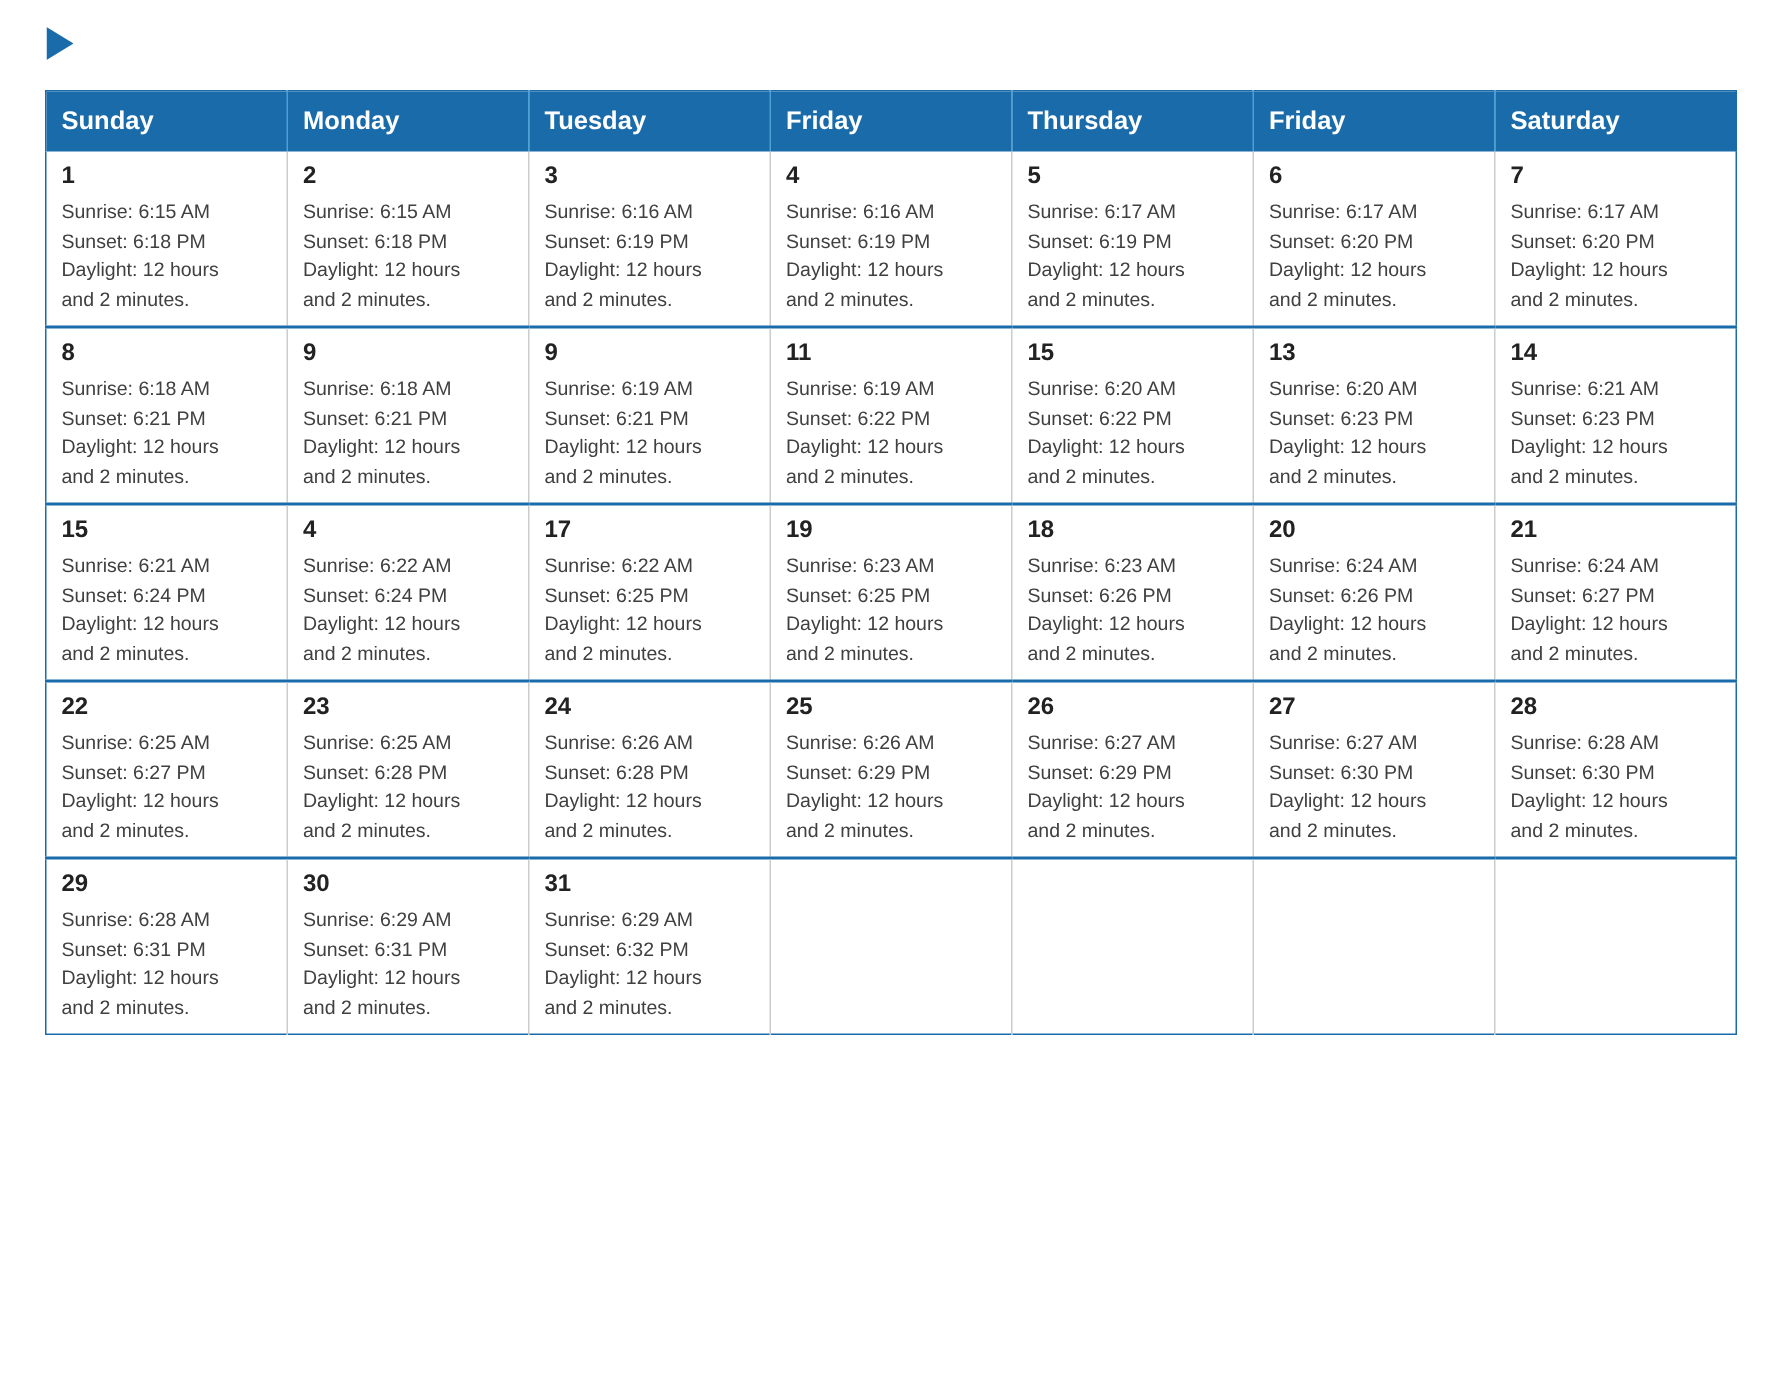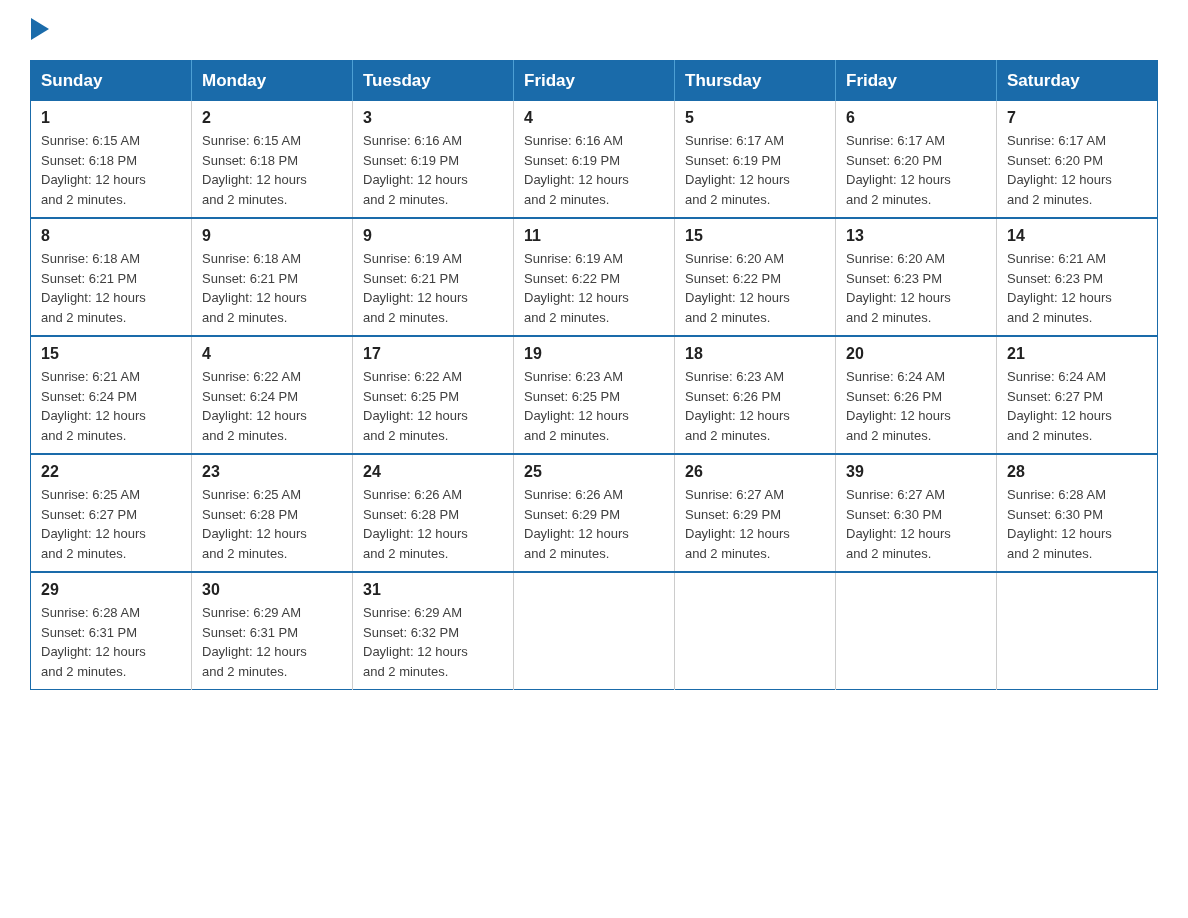--- a/index.html
+++ b/index.html
@@ -325,21 +325,21 @@
       </td>
         <td>
         <span class="day-number">26</span>
         <div class="day-info">
           Sunrise: 6:27 AM<br>
           Sunset: 6:29 PM<br>
           Daylight: 12 hours<br>and 2 minutes.
         </div>
       </td>
         <td>
-        <span class="day-number">39</span>
+        <span class="day-number">27</span>
         <div class="day-info">
           Sunrise: 6:27 AM<br>
           Sunset: 6:30 PM<br>
           Daylight: 12 hours<br>and 2 minutes.
         </div>
       </td>
         <td>
         <span class="day-number">28</span>
         <div class="day-info">
           Sunrise: 6:28 AM<br>

